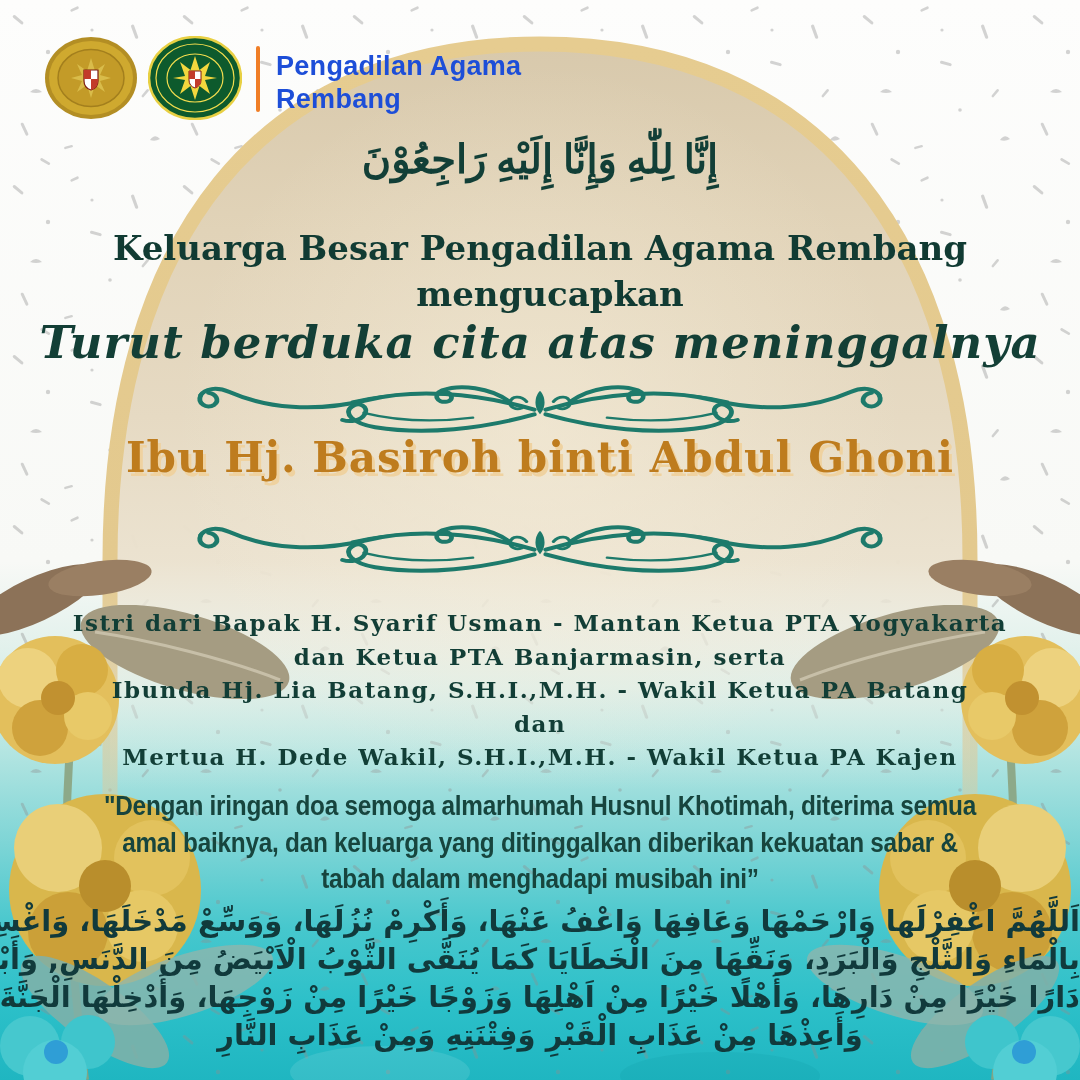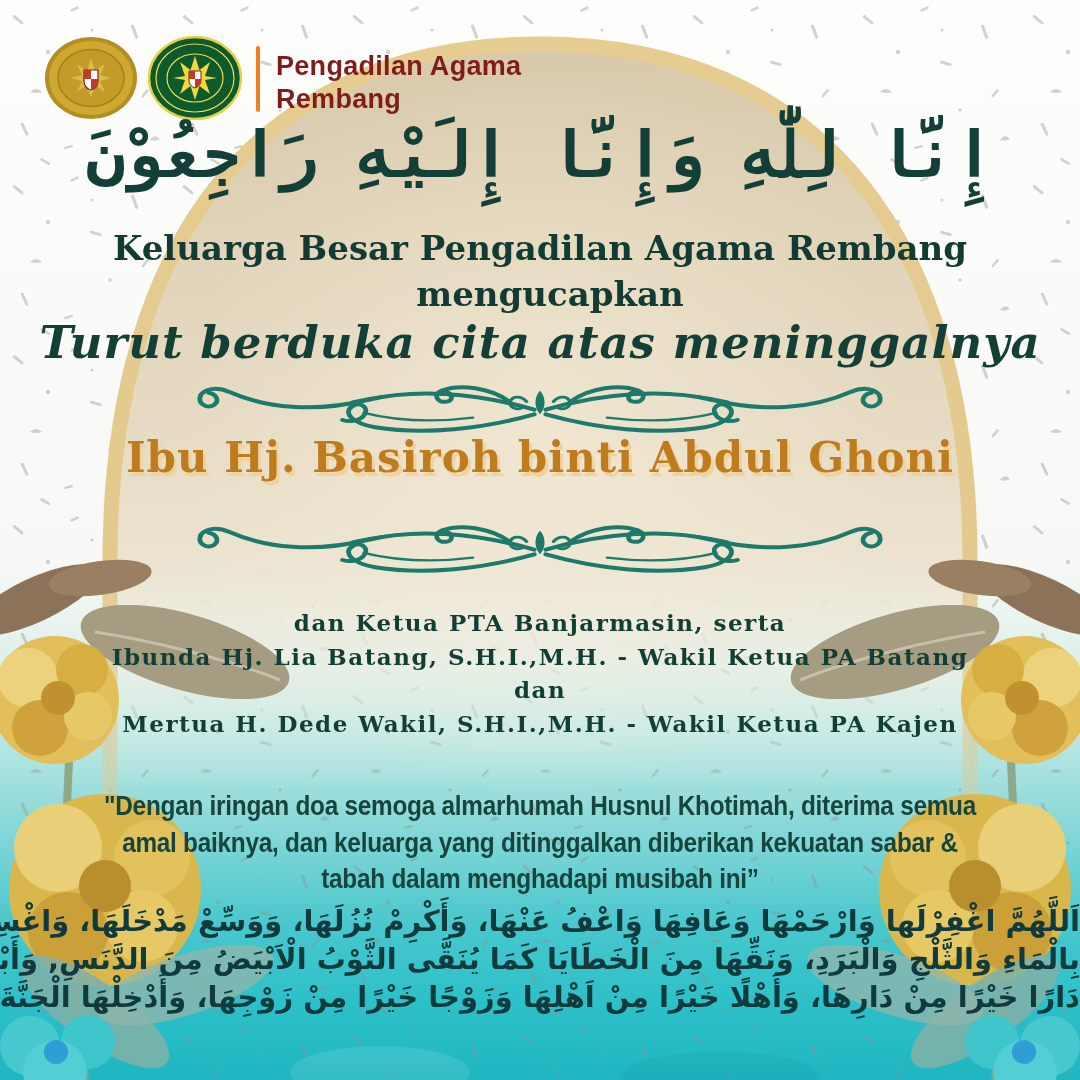--- a/index.html
+++ b/index.html
@@ -10,22 +10,22 @@
   .layer{position:absolute;inset:0;width:1080px;height:1080px;}
   .bg{
     position:absolute;inset:0;
     background:linear-gradient(180deg,
       #fdfdfc 0%, #f8f9f6 52%, #e2f1ec 60%,
       #b7e6e2 69%, #7ed5d6 78%, #46c7cd 86%,
       #2cc0c9 93%, #1fb6c1 100%);
   }
   .abs-text{position:absolute;left:0;width:100%;text-align:center;white-space:nowrap;}
   .calligraphy{
-    top:116px;font-family:Liberation Mono, monospace;font-weight:bold;
-    font-size:64px;line-height:88px;color:#123f37;
+    top:116px;font-family:Liberation Serif, serif;font-weight:bold;
+    font-size:40px;line-height:88px;color:#123f37;
   }
   .intro-1{top:226px;font-size:34px;line-height:44px;font-weight:bold;color:#113b33;}
   .intro-2{top:272px;font-size:34px;line-height:44px;font-weight:bold;color:#113b33;padding-left:10px;}
   .script-line{
     top:314px;font-size:45px;line-height:58px;font-style:italic;font-weight:bold;
     color:#133f36;letter-spacing:1px;
   }
   .flourish{position:absolute;left:195px;width:690px;height:72px;}
   .flourish.f1{top:376px;}
   .flourish.f2{top:516px;}
@@ -55,21 +55,21 @@
   .logo{position:absolute;top:36px;}
   .logo.gold{left:44px;}
   .logo.green{left:148px;}
   .header-divider{
     position:absolute;left:256px;top:46px;width:4px;height:66px;
     background:#f07e26;border-radius:2px;
   }
   .brand{
     position:absolute;left:276px;top:50px;
     font-family:"Liberation Sans",sans-serif;font-weight:bold;
-    font-size:27px;line-height:33px;color:#7f1d1d;letter-spacing:0.3px;
+    font-size:27px;line-height:33px;color:#1d4ed8;letter-spacing:0.3px;
   }
 </style>
 </head>
 <body>
 
 <div class="canvas">
 
   <div class="bg"></div>
 
   <svg class="layer" aria-hidden="true">
@@ -208,31 +208,33 @@
 
   <svg class="flourish f2" viewBox="0 0 720 90" preserveAspectRatio="none" aria-hidden="true">
     <g stroke="#1d7a6b" stroke-width="5" fill="none" stroke-linecap="round">
       <use href="#fhalf"></use>
       <use href="#fhalf" transform="translate(720,0) scale(-1,1)"></use>
       <path d="M360,20 C355,28 355,38 360,46 C365,38 365,28 360,20" fill="#1d7a6b" stroke-width="2"></path>
     </g>
   </svg>
 
   <div class="family">
+    <div class="family-line">Istri dari Bapak H. Syarif Usman - Mantan Ketua PTA Yogyakarta</div>
     <div class="family-line">dan Ketua PTA Banjarmasin, serta</div>
     <div class="family-line">Ibunda Hj. Lia Batang, S.H.I.,M.H. - Wakil Ketua PA Batang</div>
     <div class="family-line">dan</div>
     <div class="family-line">Mertua H. Dede Wakil, S.H.I.,M.H. - Wakil Ketua PA Kajen</div>
   </div>
 
   <div class="quote">
     <div class="quote-line">"Dengan iringan doa semoga almarhumah Husnul Khotimah, diterima semua</div>
     <div class="quote-line">amal baiknya, dan keluarga yang ditinggalkan diberikan kekuatan sabar &amp;</div>
     <div class="quote-line">tabah dalam menghadapi musibah ini”</div>
   </div>
 
   <div class="prayer">
     <div class="prayer-line">اَللَّهُمَّ اغْفِرْلَها وَارْحَمْهَا وَعَافِهَا وَاعْفُ عَنْهَا، وَأَكْرِمْ نُزُلَهَا، وَوَسِّعْ مَدْخَلَهَا، وَاغْسِلْهَا</div>
     <div class="prayer-line">بِالْمَاءِ وَالثَّلْجِ وَالْبَرَدِ، وَنَقِّهَا مِنَ الْخَطَايَا كَمَا يُنَقَّى الثَّوْبُ الْاَبْيَضُ مِنَ الدَّنَسِ, وَأَبْدِلْهَا</div>
     <div class="prayer-line">دَارًا خَيْرًا مِنْ دَارِهَا، وَأَهْلًا خَيْرًا مِنْ اَهْلِهَا وَزَوْجًا خَيْرًا مِنْ زَوْجِهَا، وَأَدْخِلْهَا الْجَنَّةَ،</div>
+    <div class="prayer-line">وَأَعِذْهَا مِنْ عَذَابِ الْقَبْرِ وَفِتْنَتِهِ وَمِنْ عَذَابِ النَّارِ</div>
   </div>
 
 </div>
 
 </body></html>

